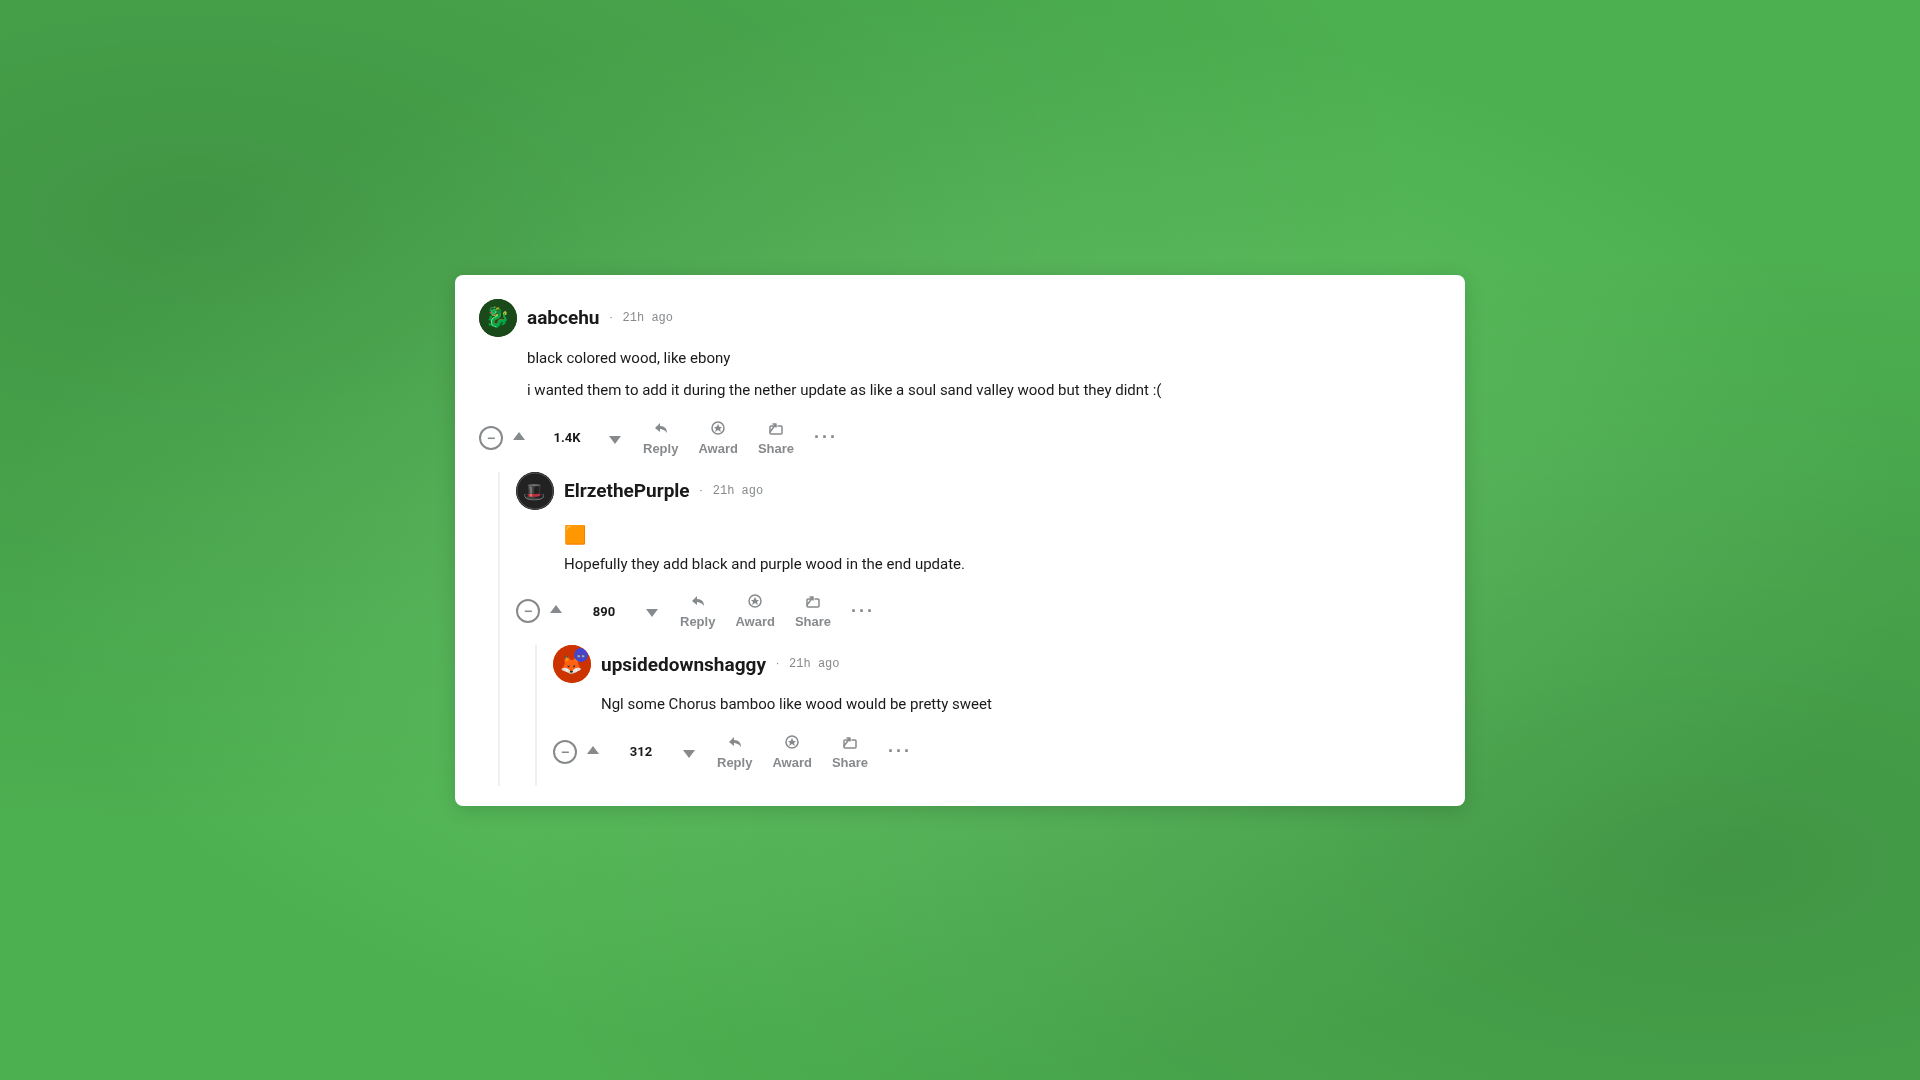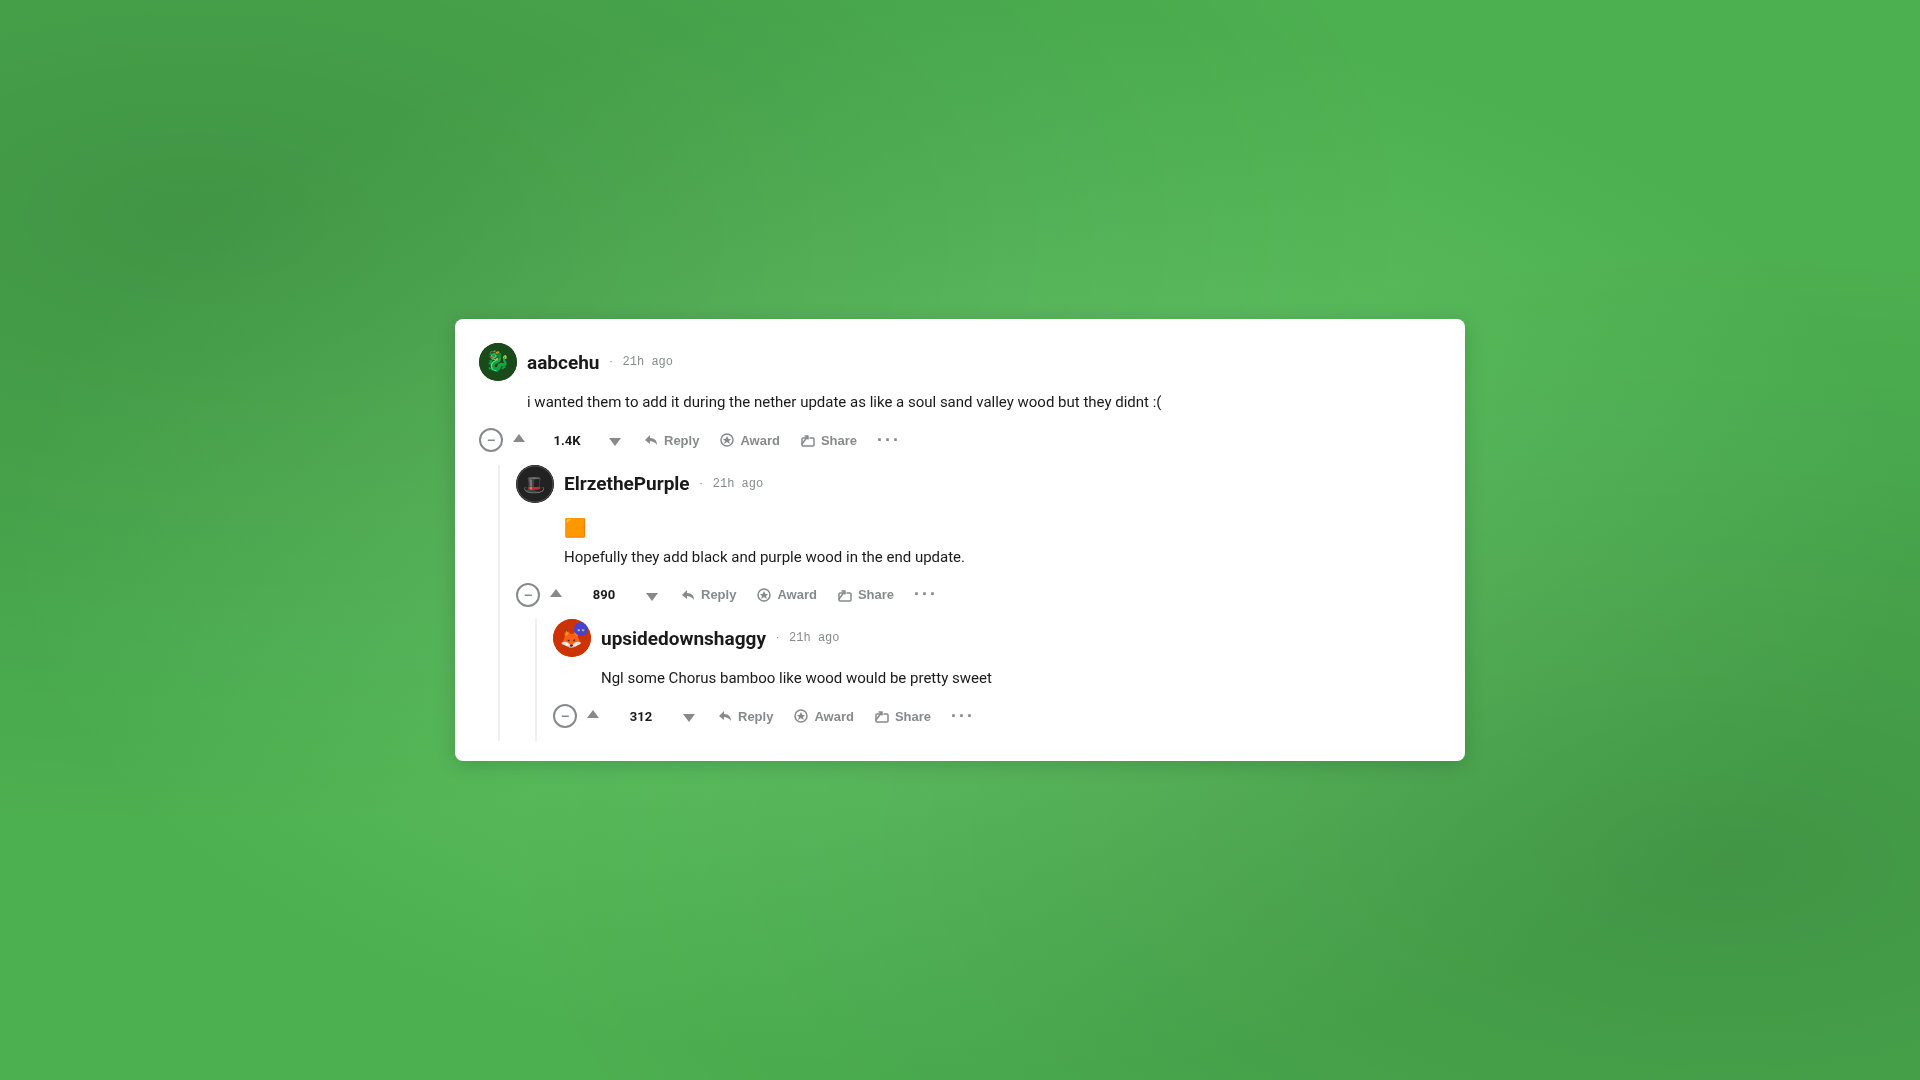--- a/index.html
+++ b/index.html
@@ -160,20 +160,21 @@
       border: none;
       cursor: pointer;
       display: flex;
       align-items: center;
       gap: 5px;
       color: #878a8c;
       font-size: 13px;
       font-weight: 700;
       padding: 6px 8px;
       border-radius: 2px;
+      flex-direction: column;
     }
 
     .more-btn {
       background: none;
       border: none;
       cursor: pointer;
       color: #878a8c;
       font-size: 18px;
       font-weight: bold;
       padding: 4px 8px;
@@ -229,20 +230,21 @@
           <text x="19" y="25" text-anchor="middle" font-size="20" fill="#5dcc5d">🐉</text>
         </svg>
       </div>
       <span class="username">aabcehu</span>
       <span class="dot">·</span>
       <span class="timestamp">21h ago</span>
     </div>
 
     <div class="comment-body">
       <div class="comment-text">
+        <p>black colored wood, like ebony</p>
         <p>i wanted them to add it during the nether update as like a soul sand valley wood but they didnt :(</p>
       </div>
     </div>
 
     <div class="action-bar" style="margin-left: 0px;">
       <button class="collapse-btn">−</button>
       <div class="vote-section">
         <button class="vote-btn">
           <svg width="16" height="16" viewBox="0 0 16 16" fill="none">
             <path d="M8 2L14 10H2L8 2Z" fill="#878a8c"></path>

